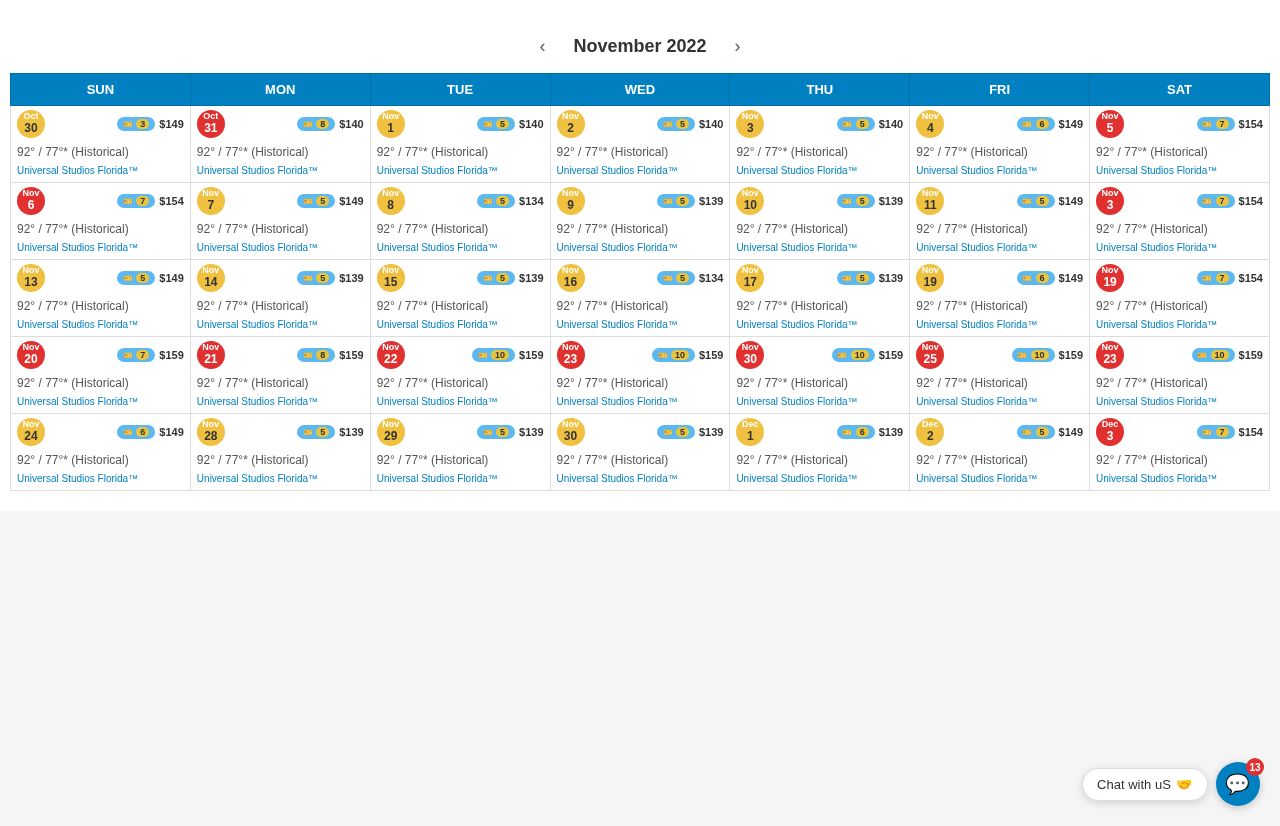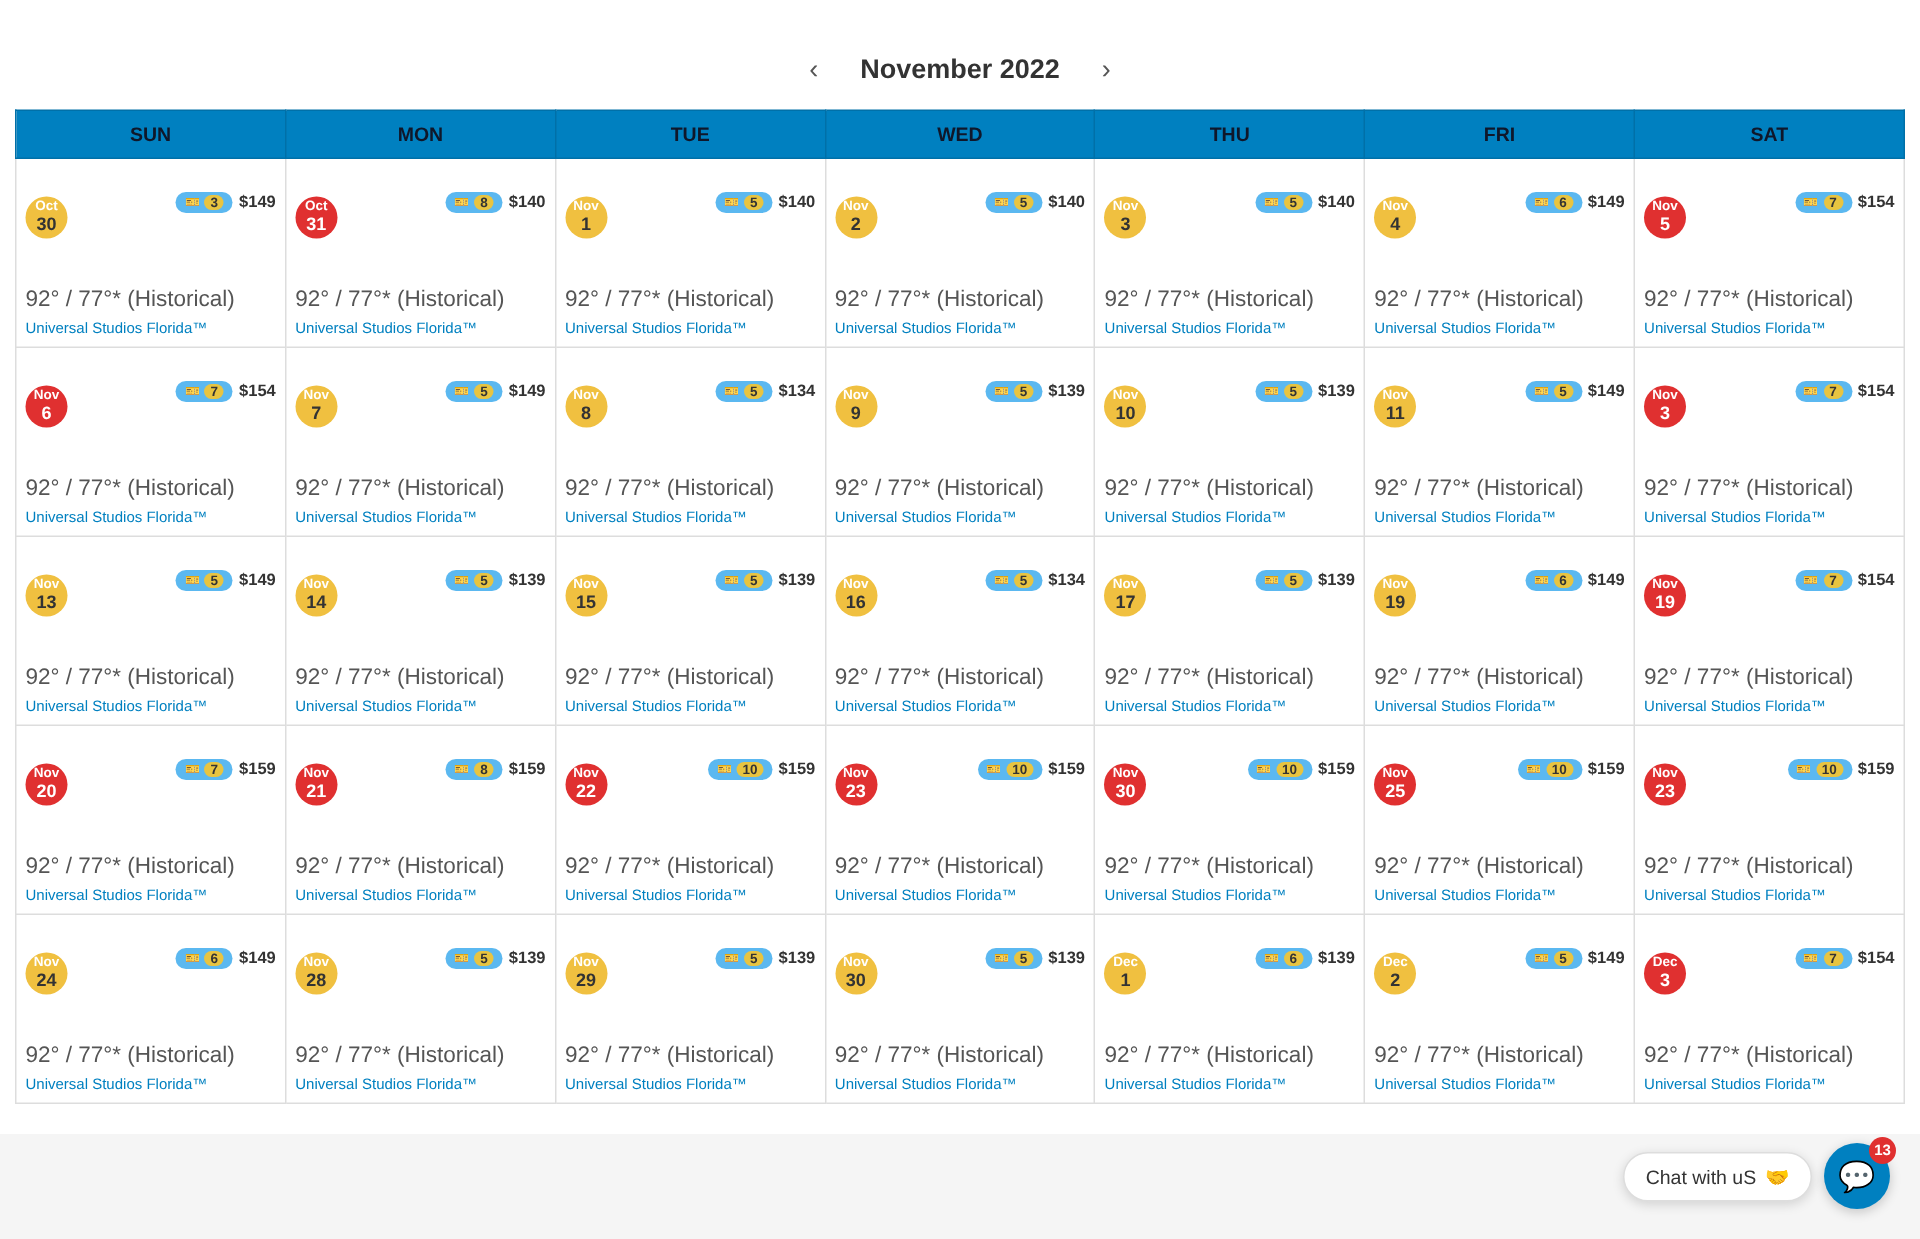--- a/index.html
+++ b/index.html
@@ -13,36 +13,36 @@
     }
     .nav-arrow {
       cursor: pointer; color: #555; font-size: 18px; background: none; border: none;
       padding: 4px 8px; border-radius: 4px;
     }
     
     .calendar-grid {
       width: 100%; border-collapse: collapse; border: 1px solid #ccc;
     }
     .calendar-grid th {
-      background: #0080c0; color: #0f172a; text-align: center;
+      background: #0080c0; color: #ffffff; text-align: center;
       padding: 8px 4px; font-size: 13px; font-weight: 600;
       border: 1px solid #0070a8;
     }
     .calendar-grid td {
       border: 1px solid #ddd; vertical-align: top; padding: 0;
       background: #fff; width: 14.28%;
     }
     .cell-top {
       display: flex; align-items: center; justify-content: space-between;
       padding: 4px 6px; min-height: 36px;
     }
     .date-badge {
       display: inline-flex; align-items: center; justify-content: center;
       width: 28px; height: 28px; border-radius: 50%; font-size: 11px; font-weight: 700;
-      color: #fff; flex-shrink: 0; margin-top: 21px;
+      color: #fff; flex-shrink: 0;
     }
     .badge-yellow { background: #f0c040; color: #333; }
     .badge-red { background: #e03030; }
     
     .month-label {
       font-size: 9px; font-weight: 700; color: #fff;
       display: block; line-height: 1;
     }
     .day-num {
       font-size: 12px; font-weight: 700;
@@ -51,21 +51,21 @@
     
     .ticket-badge {
       display: inline-flex; align-items: center; gap: 3px;
       background: #5bb8f0; color: #fff; border-radius: 10px;
       padding: 2px 6px; font-size: 9px; font-weight: 600; white-space: nowrap;
     }
     .ticket-badge .ticket-icon { font-size: 8px; }
     
     .price-label { font-size: 11px; font-weight: 600; color: #333; white-space: nowrap; }
     
-    .cell-weather { padding: 3px 6px; font-size: 15px; color: #555; margin-top: 25px; }
+    .cell-weather { padding: 3px 6px; font-size: 12px; color: #555; }
     .cell-link { padding: 3px 6px 6px; font-size: 10px; }
     .cell-link a { color: #0080c0; text-decoration: none; }
     
     .highlight-today { background: #fdf8e0; }
     
     .chat-widget {
       position: fixed; bottom: 20px; right: 20px;
       display: flex; align-items: center; gap: 8px;
     }
     .chat-bubble {

